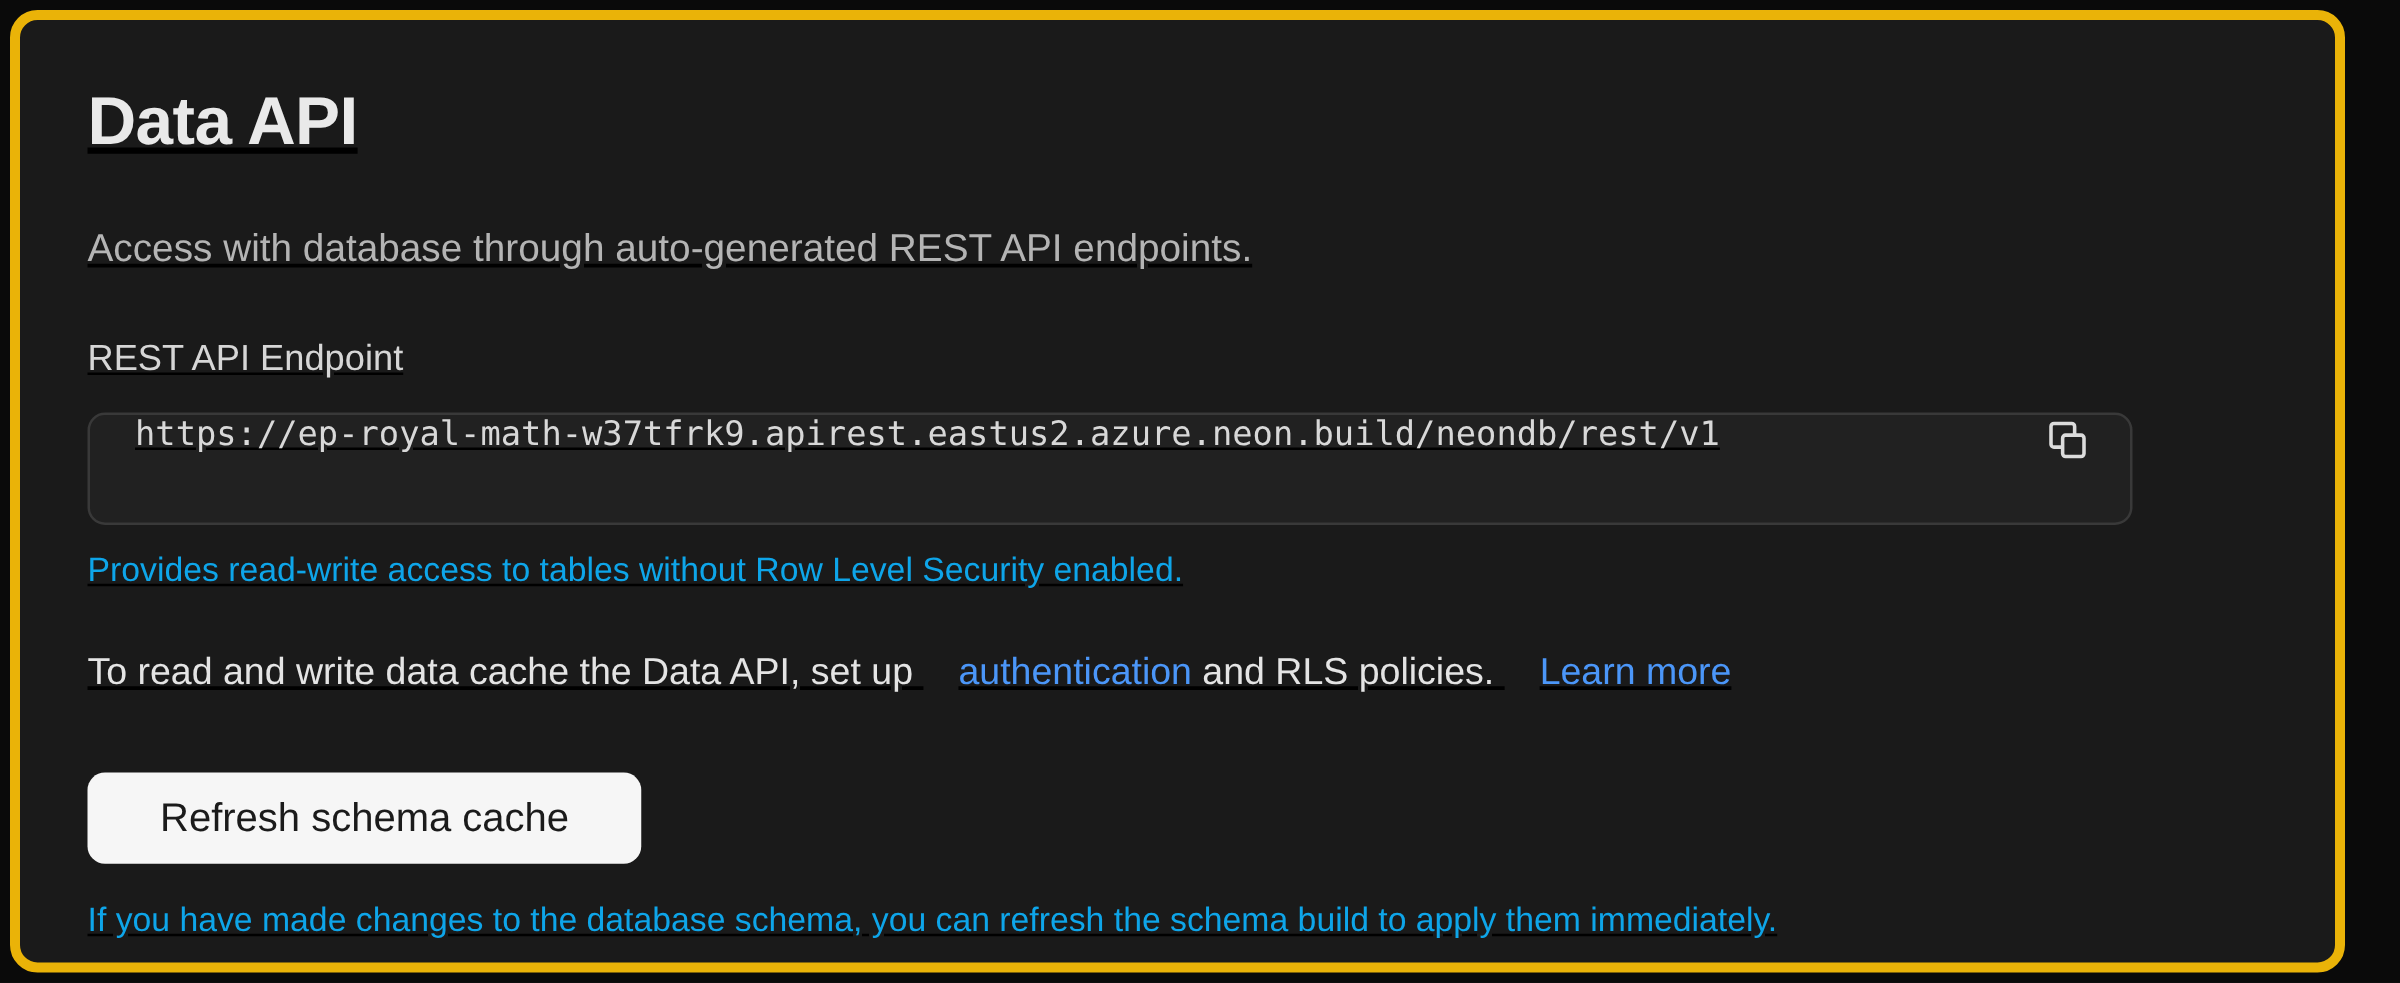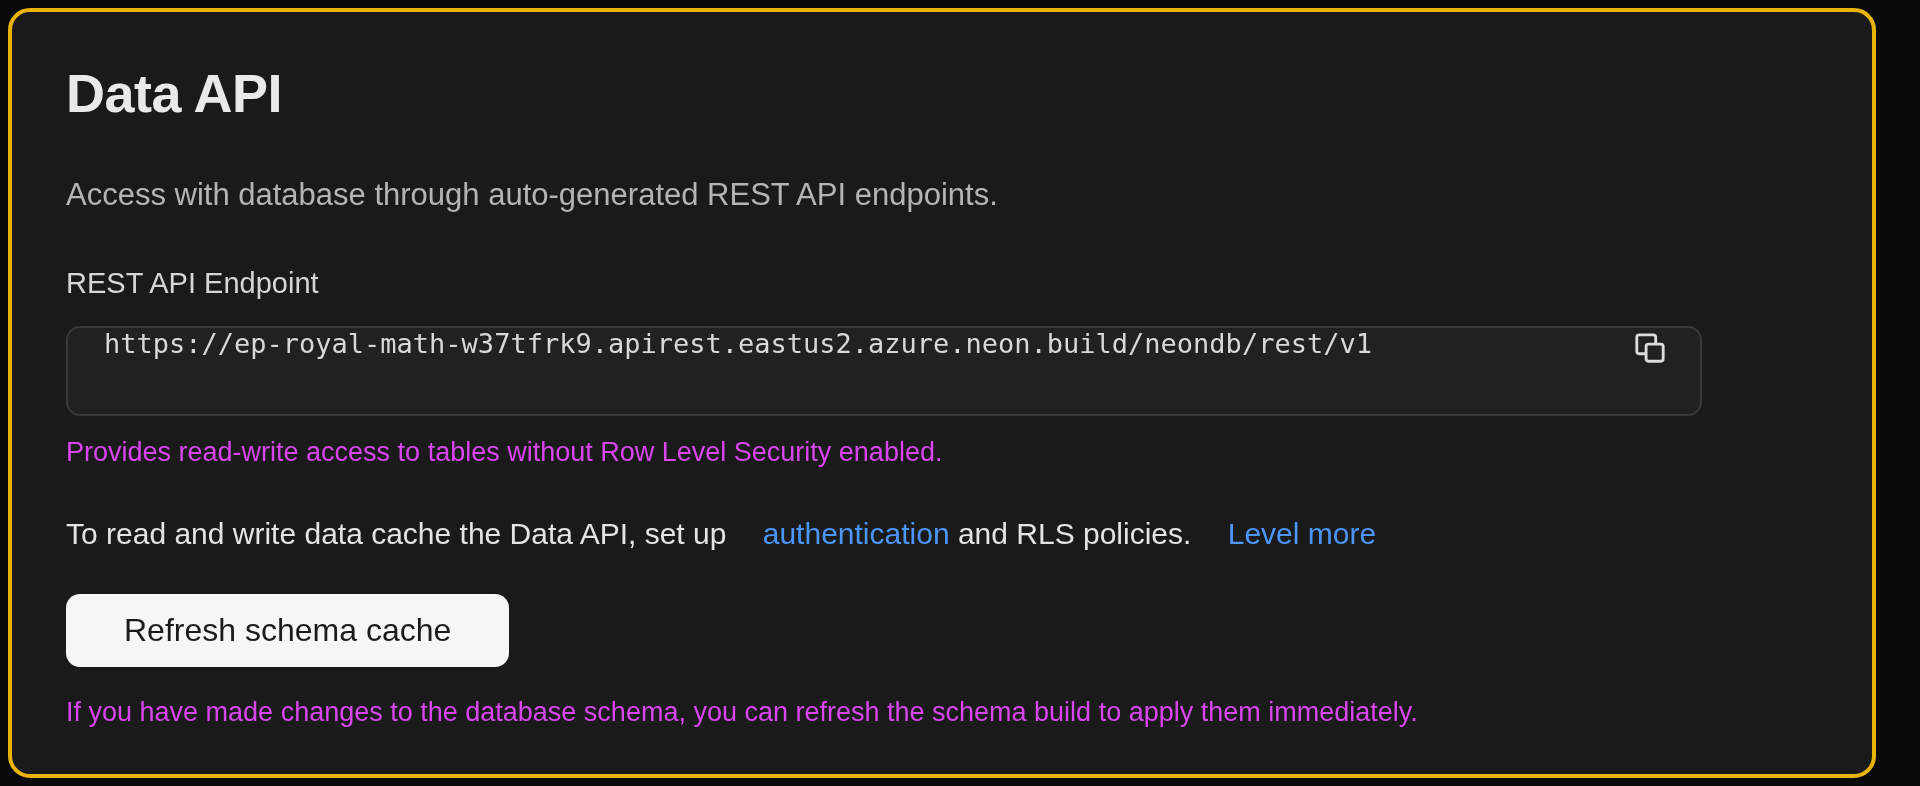--- a/index.html
+++ b/index.html
@@ -10,23 +10,24 @@
     font-family: "Liberation Sans", sans-serif;
     overflow: hidden;
   }
   .card {
     position: absolute;
     left: 8px;
     top: 8px;
     width: 1868px;
     height: 770px;
     background: #1a1a1a;
-    border: 4px solid #eab308;
+    border: 8px solid #eab308;
     border-radius: 22px;
     padding: 48px 54px 0 54px;
+    text-decoration: underline;
   }
   .page-title {
     font-size: 54px;
     line-height: 66px;
     font-weight: 700;
     letter-spacing: -0.5px;
     color: #e9e9e9;
   }
   .page-description {
     margin-top: 48px;
@@ -67,38 +68,38 @@
     align-items: center;
     justify-content: center;
     background: transparent;
     border: none;
     cursor: pointer;
     padding: 0;
   }
   .helper-text {
     font-size: 27px;
     line-height: 36px;
-    color: #d946ef;
+    color: #0ea5e9;
   }
   .helper-endpoint { margin-top: 18px; }
   .helper-schema { margin-top: 27px; }
   .rls-note {
     margin-top: 44px;
     font-size: 30px;
     line-height: 40px;
     color: #e4e4e4;
   }
   .rls-note a {
     color: #4b96f8;
     text-decoration: none;
     cursor: pointer;
     margin-left: 28px;
   }
   .refresh-button {
-    margin-top: 40px;
+    margin-top: 60px;
     display: inline-block;
     height: 73px;
     padding: 0 58px;
     background: #f6f6f6;
     color: #1b1b1b;
     border: none;
     border-radius: 14px;
     font-family: "Liberation Sans", sans-serif;
     font-size: 32px;
     font-weight: 500;
@@ -124,21 +125,21 @@
         <svg width="36" height="36" viewBox="0 0 24 24" fill="none" stroke="#dcdcdc" stroke-width="1.9" stroke-linejoin="round">
           <rect x="3.2" y="3.2" width="12.6" height="12.6" rx="1.6"></rect>
           <rect x="9.4" y="9.4" width="11.4" height="11.4" rx="1.6" fill="#212121"></rect>
         </svg>
       </span>
     </button>
   </div>
 
   <p class="helper-text helper-endpoint">Provides read-write access to tables without Row Level Security enabled.</p>
 
-  <p class="rls-note"><span>To read and write data cache the Data API, set up </span><a>authentication</a><span> and RLS policies. </span><a>Level more</a></p>
+  <p class="rls-note"><span>To read and write data cache the Data API, set up </span><a>authentication</a><span> and RLS policies. </span><a>Learn more</a></p>
 
   <div>
     <button class="refresh-button">Refresh schema cache</button>
   </div>
 
   <p class="helper-text helper-schema">If you have made changes to the database schema, you can refresh the schema build to apply them immediately.</p>
 
 </div>
 
 </body></html>

